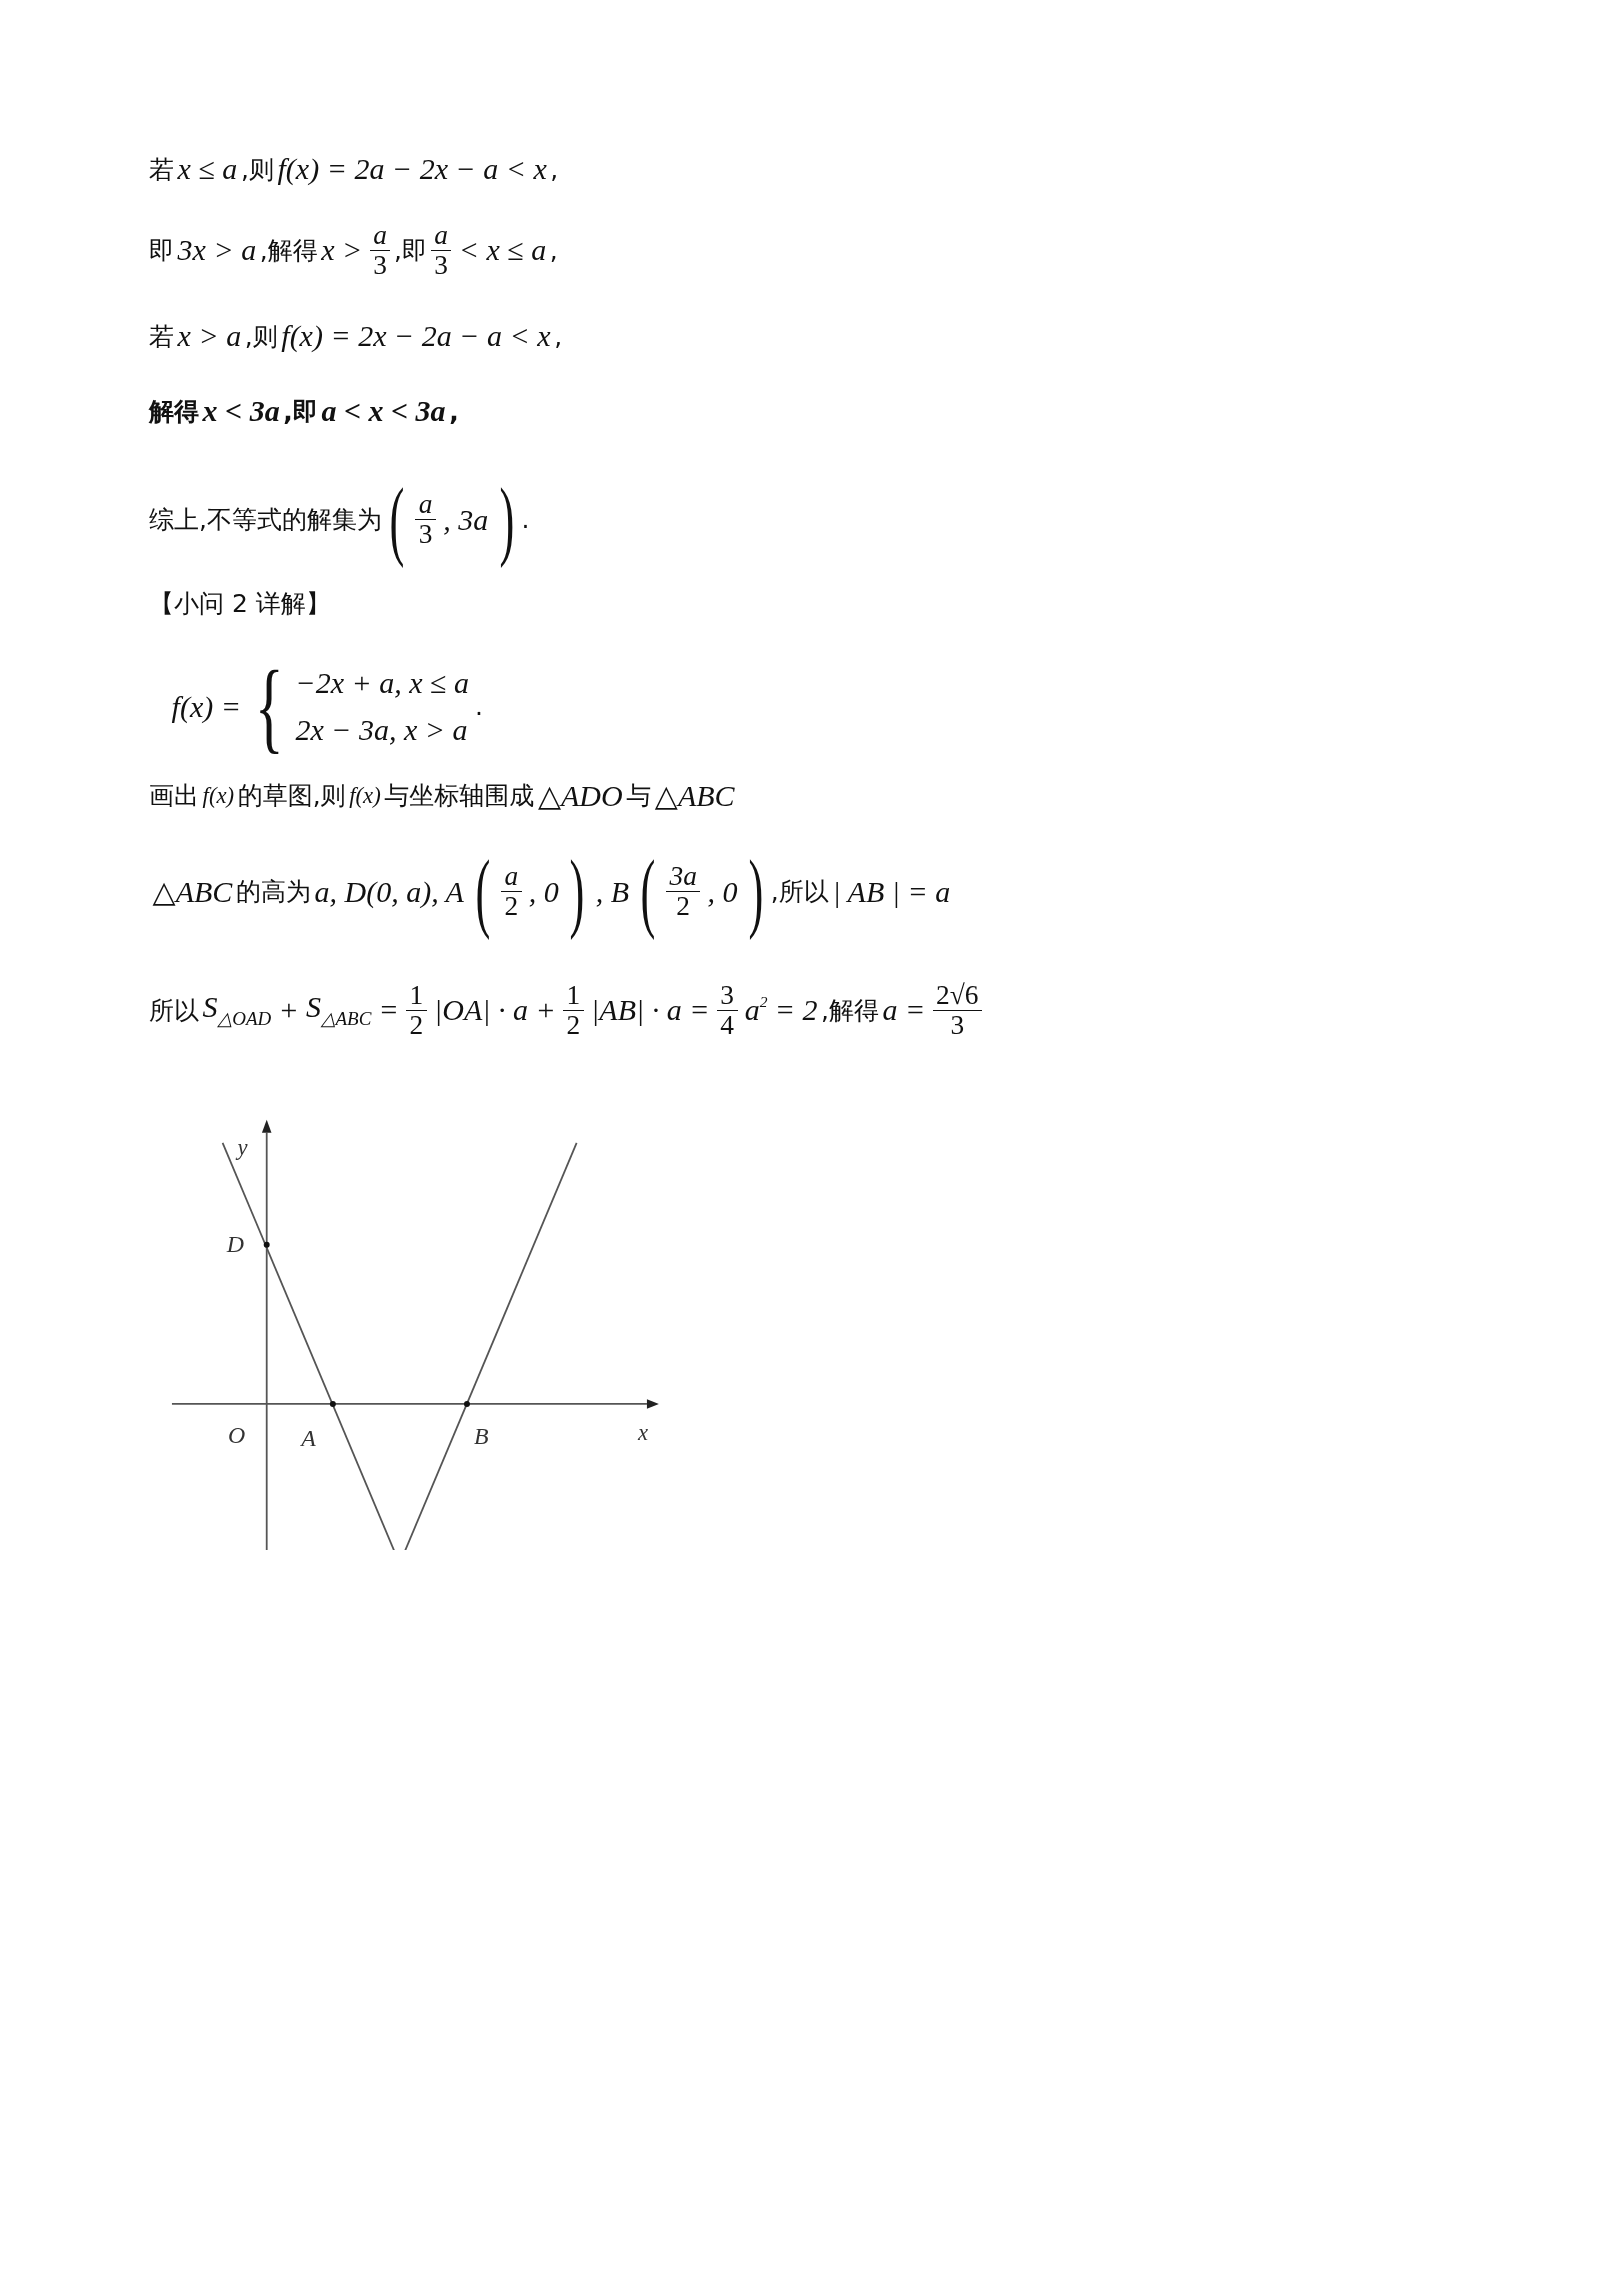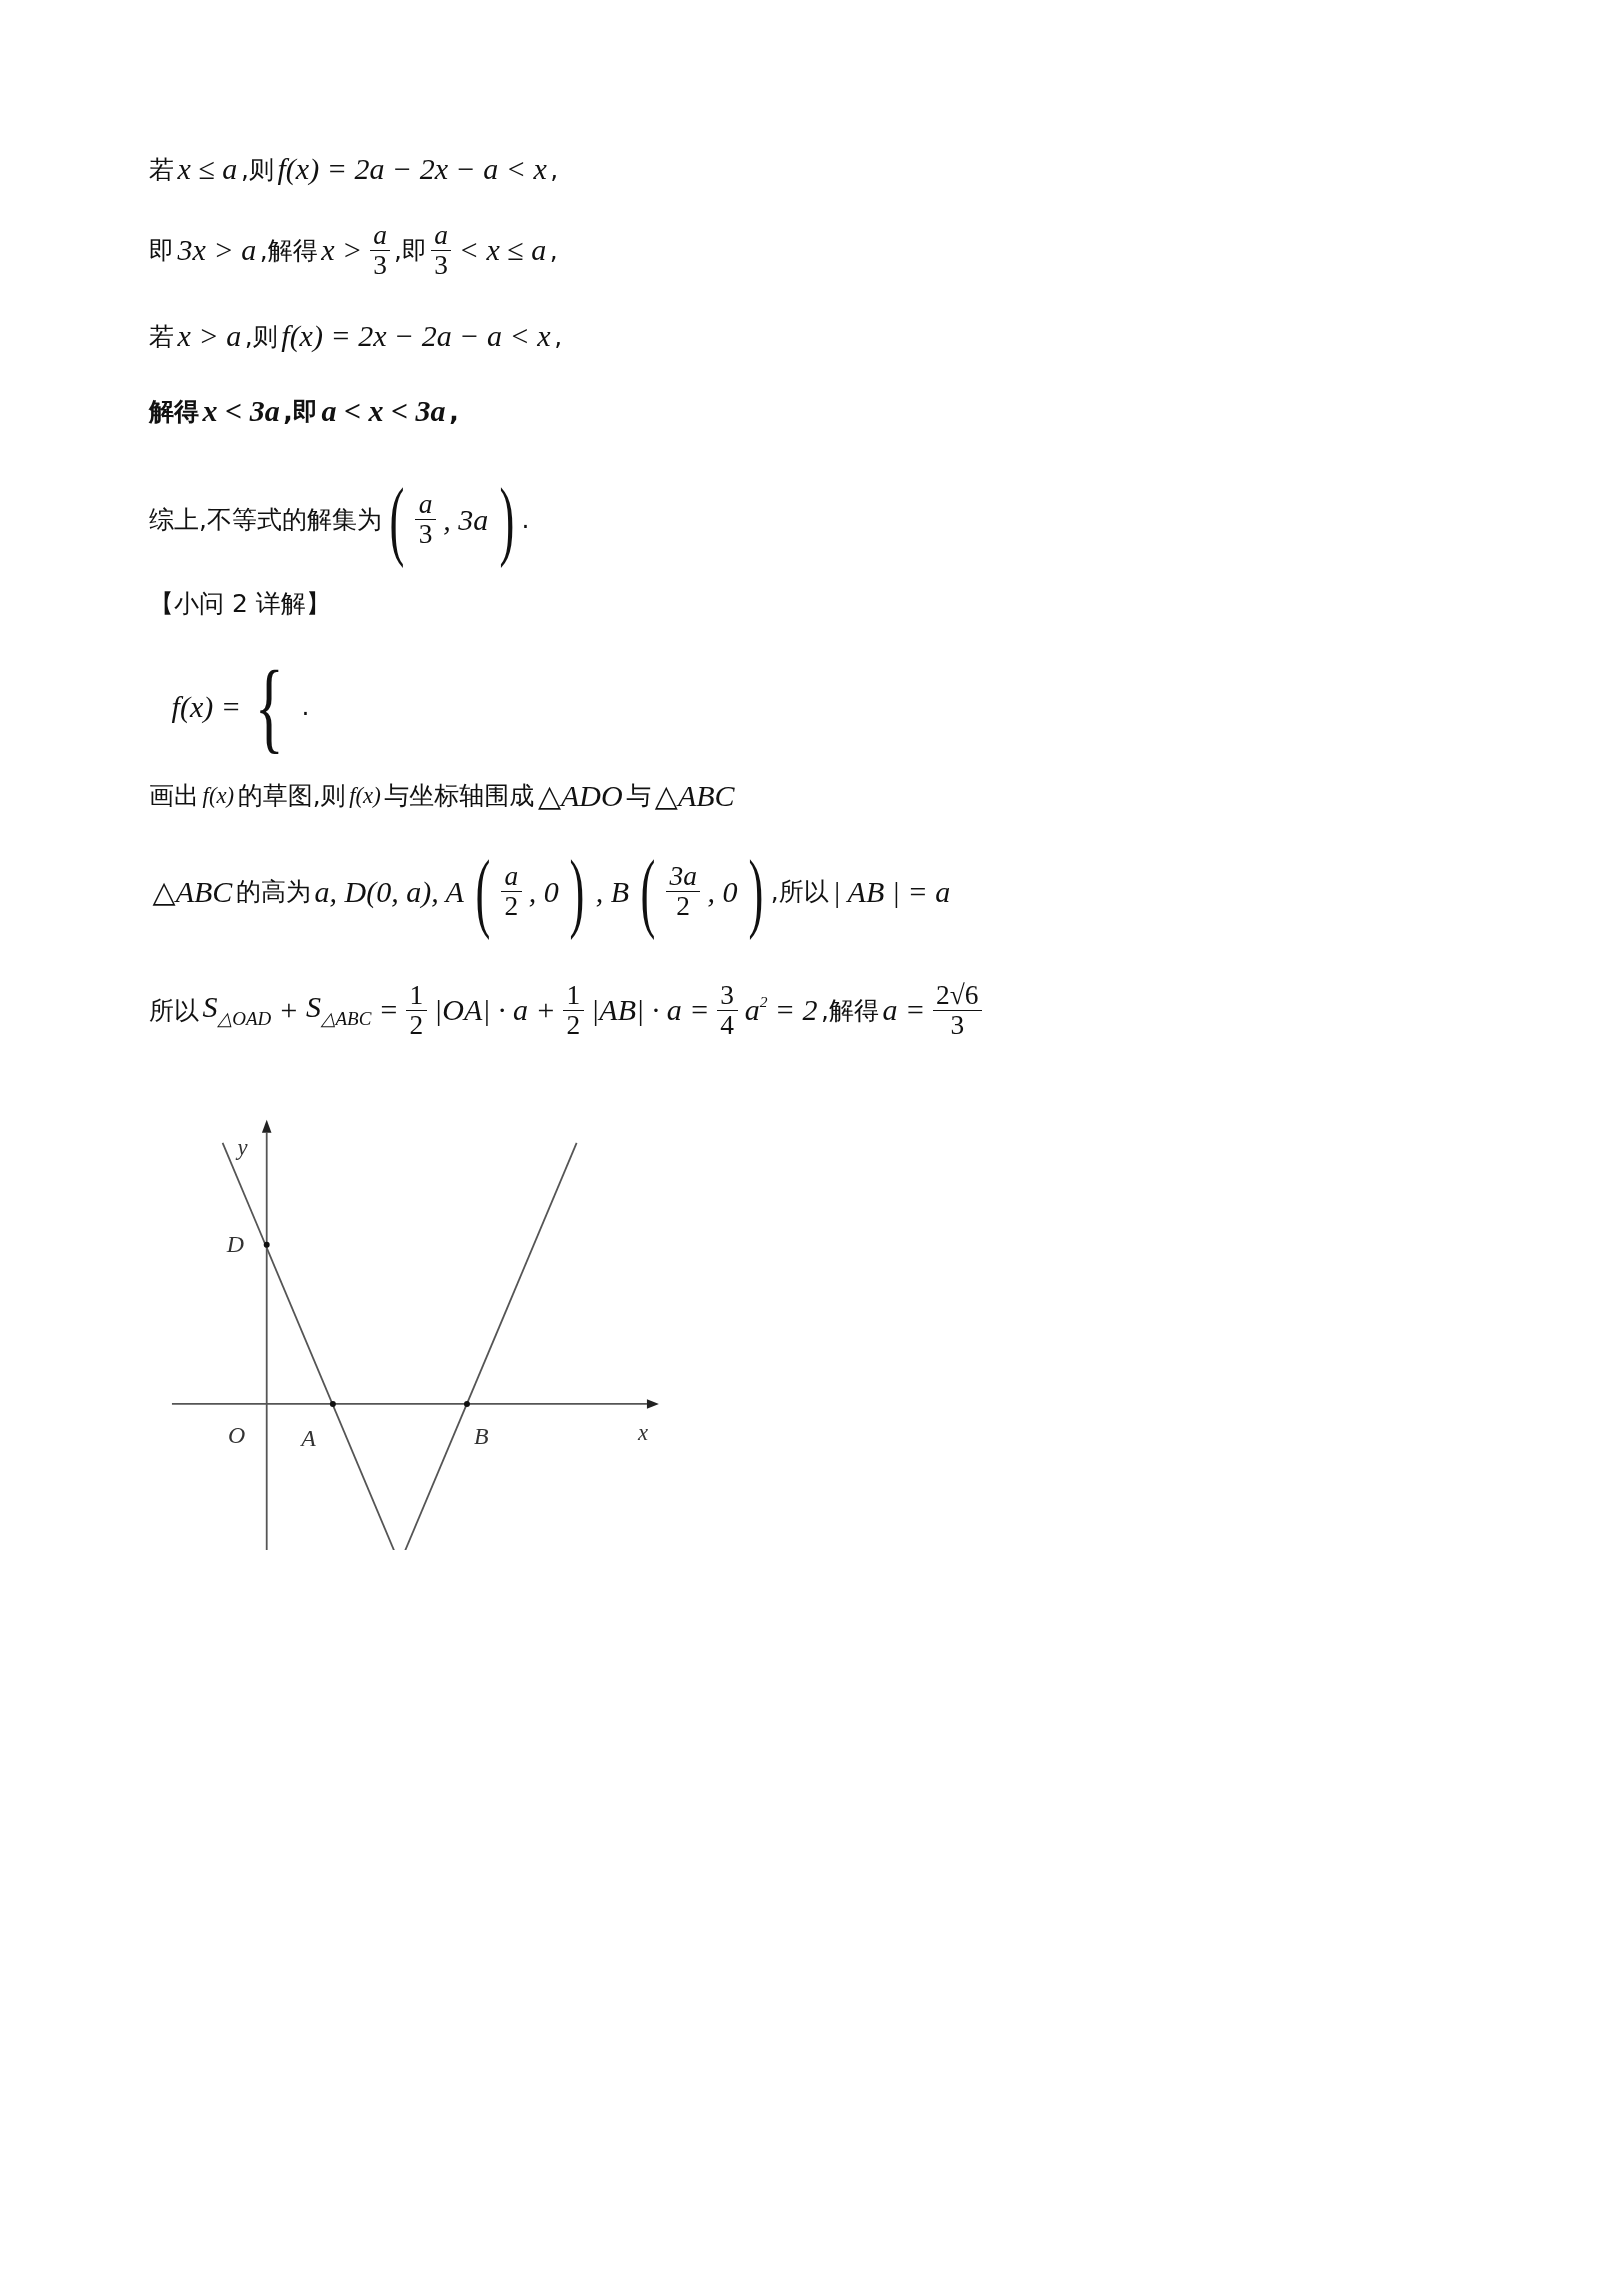--- a/index.html
+++ b/index.html
@@ -78,20 +78,24 @@
   <span class="cn">.</span>
 </div>
 
 <div class="line" style="top:587px;align-items:flex-end;">
   <span class="cn">【小问 2 详解】</span>
 </div>
 
 <div class="line" style="top:656px; left:168px;">
   <span class="m">f(x) =</span>
   <span class="brace">{</span>
+  <span class="cases">
+    <span>−2x + a, x ≤ a</span>
+    <span>2x − 3a, x &gt; a</span>
+  </span>
   <span class="cn" style="margin-left:6px;">.</span>
 </div>
 
 <div class="line" style="top:778px;">
   <span class="cn">画出</span>
   <span class="m" style="font-size:22.7px;">f(x)</span>
   <span class="cn">的草图,则</span>
   <span class="m" style="font-size:22.7px;">f(x)</span>
   <span class="cn">与坐标轴围成</span>
   <span class="m">△ADO</span>

